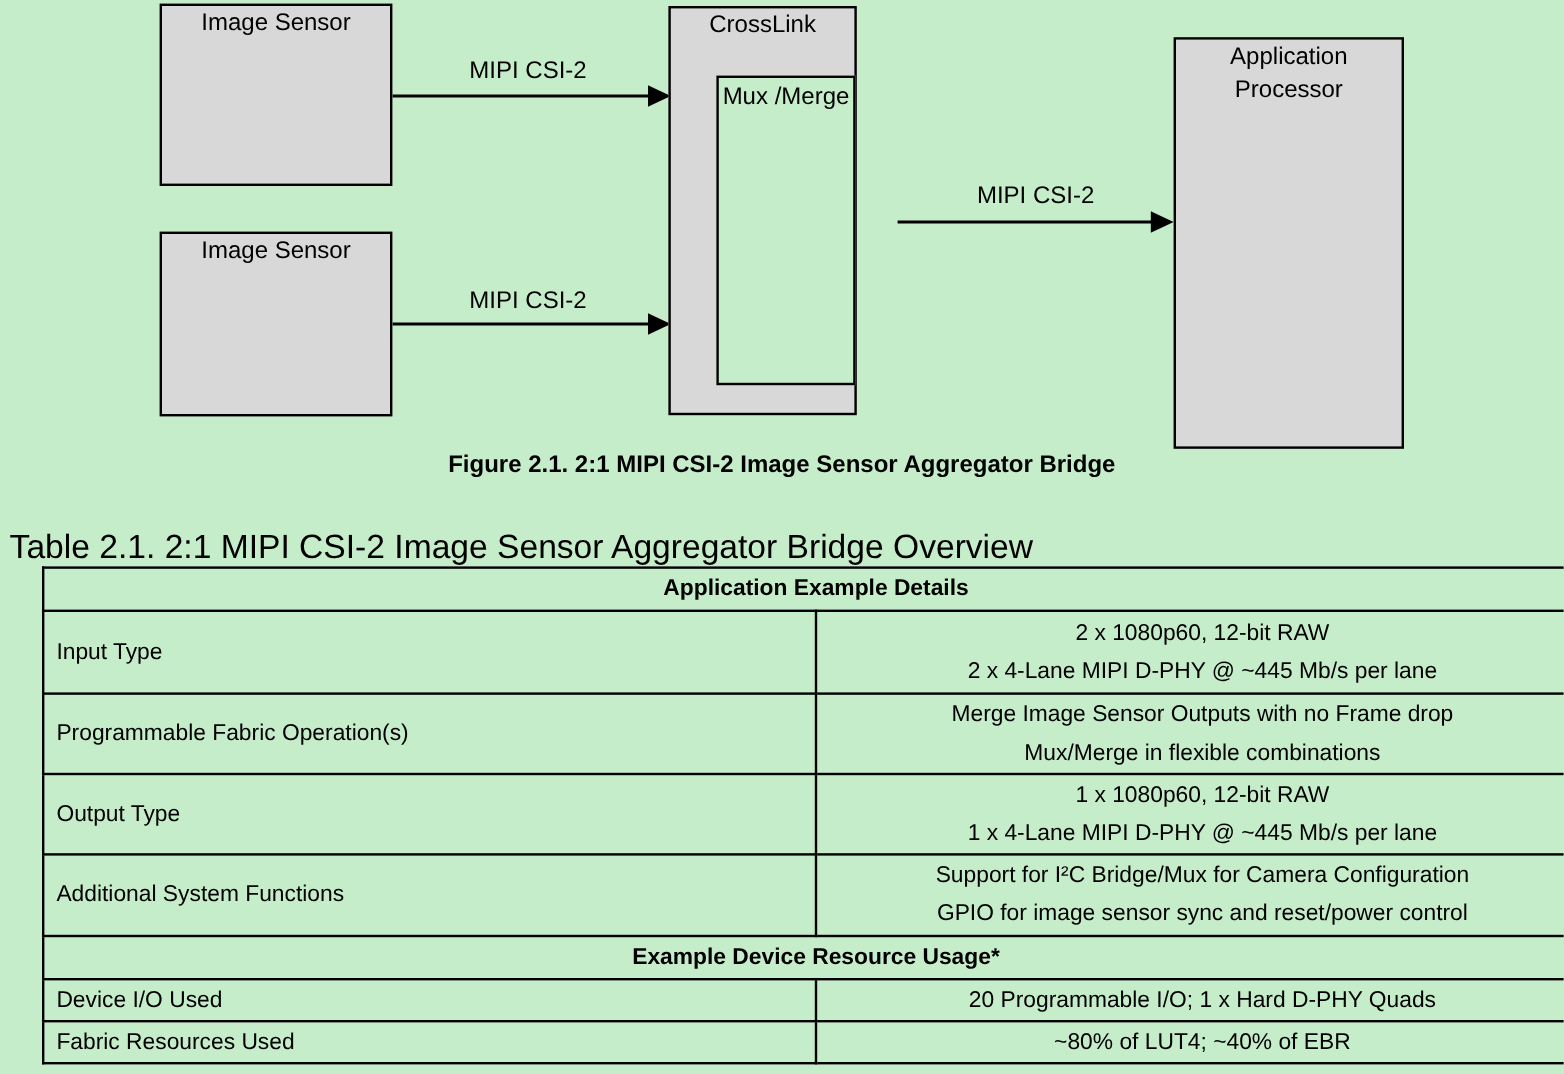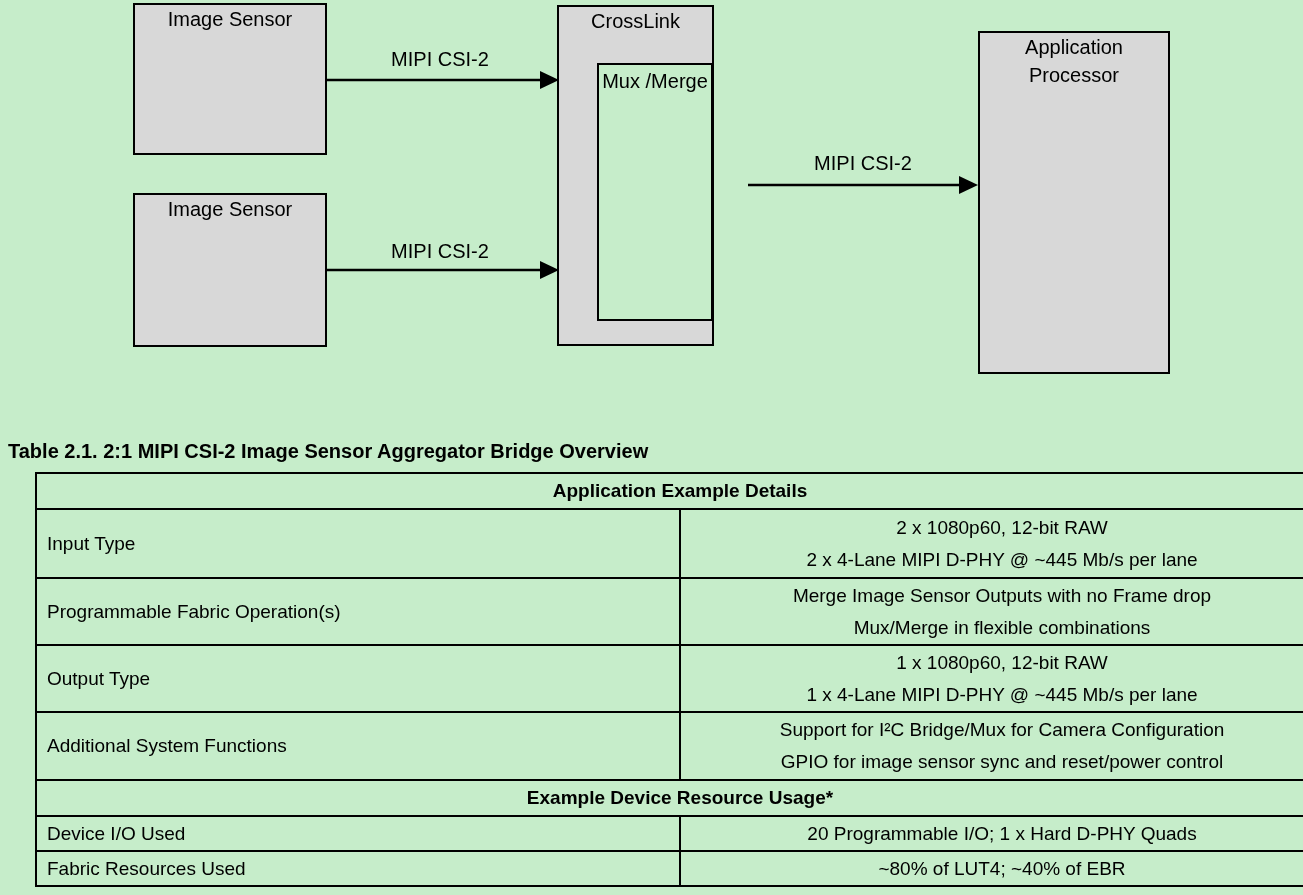--- a/index.html
+++ b/index.html
@@ -47,21 +47,21 @@
   .lbl2 { left:440px; top:240px; }
   .lbl3 { left:863px; top:152px; }
 
   
   .fig-caption {
     position:absolute; left:0; top:376px; width:1303px;
     text-align:center; font-weight:bold; font-size:20px;
   }
   .tbl-title {
     position:absolute; left:8px; top:440px;
-    font-weight:bold; font-size:20px;
+    font-weight:normal; font-size:28px;
   }
 
   
   table.overview {
     position:absolute; left:8px; top:472px;
     width:1290px;
     border-collapse:collapse;
     table-layout:fixed;
     font-size:19px;
     margin-left:27px;
@@ -124,20 +124,21 @@
         <div>Application</div>
         <div>Processor</div>
       </div>
     </div>
 
     <div class="link-label lbl1">MIPI CSI-2</div>
     <div class="link-label lbl2">MIPI CSI-2</div>
     <div class="link-label lbl3">MIPI CSI-2</div>
   </div>
 
+  <div class="fig-caption">Figure 2.1. 2:1 MIPI CSI-2 Image Sensor Aggregator Bridge</div>
 
   <div class="tbl-title">Table 2.1. 2:1 MIPI CSI-2 Image Sensor Aggregator Bridge Overview</div>
 
   <table class="overview">
     <tbody>
       <tr>
         <td class="sect h36" colspan="2">Application Example Details</td>
       </tr>
 
       <tr>

